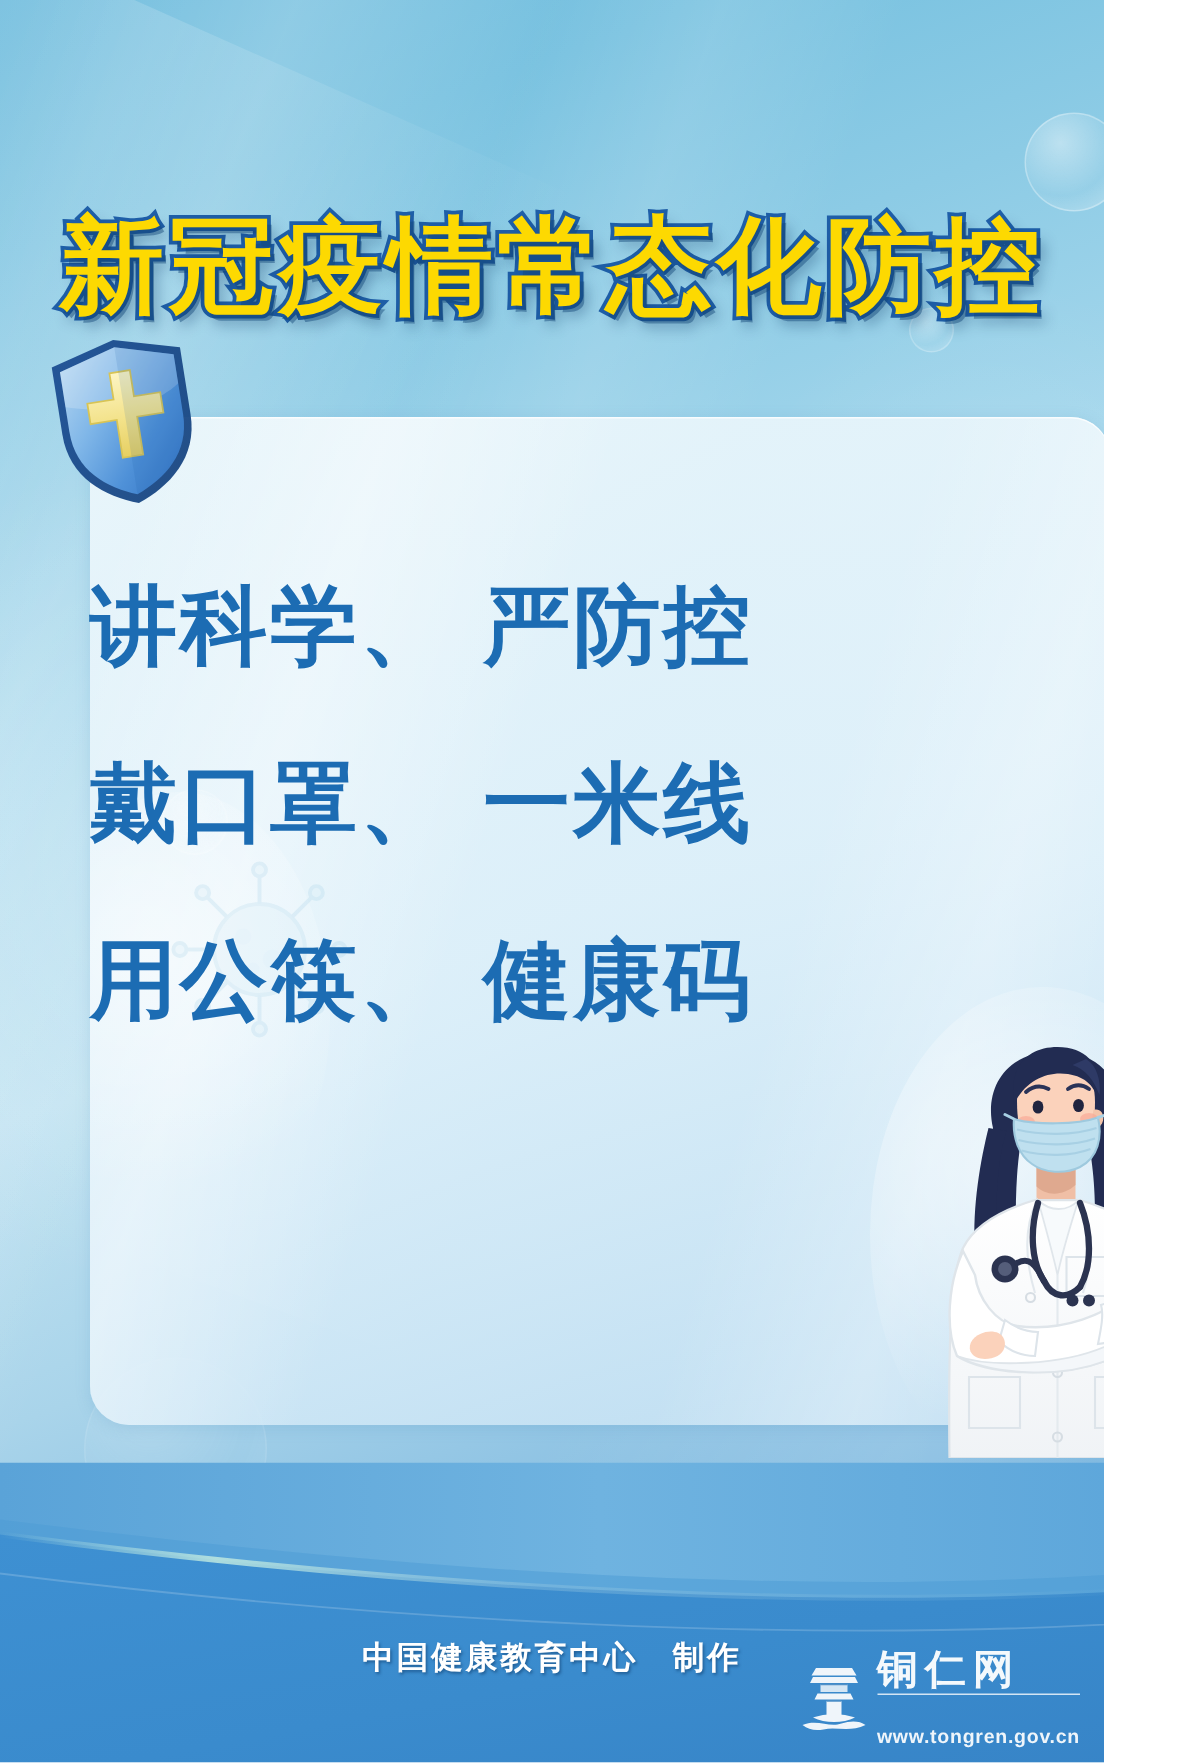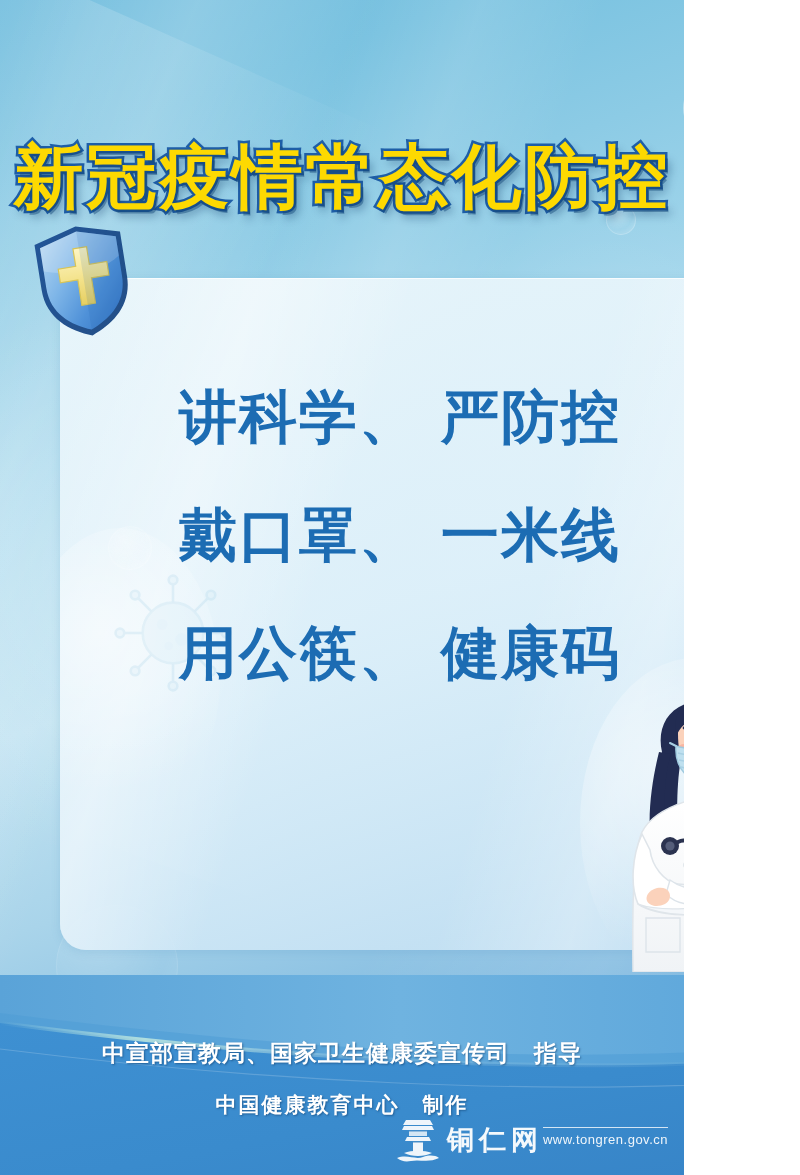--- a/index.html
+++ b/index.html
@@ -6,21 +6,21 @@
     margin: 0;
     padding: 0;
     background: #ffffff;
   }
   body {
     font-family: "Liberation Sans", "DejaVu Sans", sans-serif;
   }
 
   #poster {
     position: relative;
-    width: 684px;
+    width: 736px;
     height: 1175px;
     overflow: hidden;
     background: linear-gradient(160deg,
         #6fbcdd 0%,
         #79c2e0 12%,
         #8ccbe5 24%,
         #a5d7ec 38%,
         #bfe2f1 52%,
         #a9d4ea 66%,
         #8dc2e3 78%,
@@ -163,21 +163,21 @@
   .pb1 { left: -40px; top: 250px; width: 200px; height: 300px; }
   .pb2 { left: 520px; top: 380px; width: 230px; height: 330px; }
 
   
   #slogans {
     position: absolute;
     left: 60px;
     top: 358px;
     width: 680px;
     z-index: 5;
-    text-align: center;
+    text-align: left;
   }
   .slogan-line {
     font-family: "DejaVu Sans", "Liberation Sans", sans-serif;
     font-size: 58px;
     font-weight: bold;
     color: #1c6cb3;
     letter-spacing: 2px;
     line-height: 118px;
     white-space: pre;
   }
@@ -231,41 +231,41 @@
     position: absolute;
     right: 16px;
     bottom: 10px;
     z-index: 10;
     display: flex;
     align-items: center;
     gap: 6px;
   }
   #watermark .wm-texts {
     display: flex;
-    flex-direction: row;
+    flex-direction: column;
     align-items: flex-start;
   }
   .wm-name {
     font-family: "DejaVu Sans", "Liberation Sans", sans-serif;
     font-size: 27px;
     font-weight: bold;
     color: #ffffff;
     letter-spacing: 5px;
     line-height: 1.05;
     opacity: .95;
   }
   .wm-url {
     font-family: "Liberation Sans", "DejaVu Sans", sans-serif;
     font-size: 13px;
-    font-weight: normal;
+    font-weight: bold;
     color: #ffffff;
     letter-spacing: .5px;
     opacity: .92;
     border-top: 1px solid rgba(255,255,255,0.85);
-    padding-top: 4px;
+    padding-top: 20px;
     margin-top: 1px;
     text-align: center;
   }
 </style>
 </head>
 <body>
 
 <div id="poster">
 
   <div class="bg-layer diag-streak-1"></div>
@@ -447,21 +447,20 @@
       </linearGradient>
     </defs>
     <rect x="0" y="0" width="800" height="200" fill="url(#waveTop)"></rect>
     <path d="M0 38 C210 64 520 96 800 70 L800 200 L0 200 Z" fill="#4f9cd6" opacity=".55"></path>
     <path d="M0 48 C230 78 540 104 800 82 L800 200 L0 200 Z" fill="url(#waveMain)"></path>
     <path d="M0 48 C230 78 540 104 800 82" stroke="url(#waveHi)" stroke-width="4" fill="none"></path>
     <path d="M0 74 C240 104 540 124 800 104" stroke="#ffffff" stroke-width="1.2" fill="none" opacity=".18"></path>
   </svg>
 
   <div id="footer-text">
-    <div class="footer-line-1">中宣部宣教局、国家卫生健康委宣传司　指导</div>
     <div class="footer-line-2">中国健康教育中心　制作</div>
   </div>
 
   <div id="watermark">
     <svg width="46" height="50" viewBox="0 0 46 50">
       <g fill="#ffffff" opacity=".92">
         <path d="M11 5 h24 l3 5 h-30 z"></path>
         <path d="M9 11 h28 l2 4 h-32 z"></path>
         <path d="M14 16 h18 v5 h-18 z" opacity=".85"></path>
         <path d="M12 22 h22 l2 4 h-26 z"></path>

